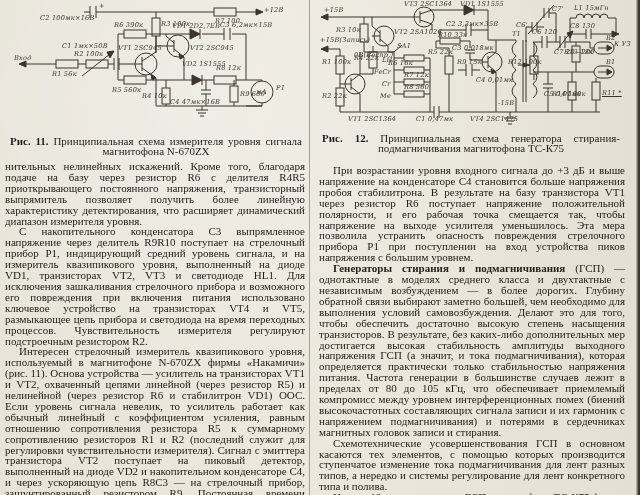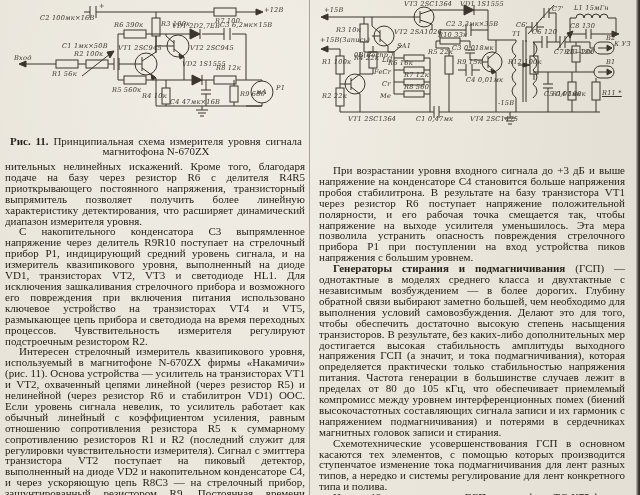--- a/index.html
+++ b/index.html
@@ -253,41 +253,45 @@
         <span class="sch-label" style="left: 84px; top: 71px;">R7 12к</span>
         <span class="sch-label" style="left: 84px; top: 83px;">R8 560</span>
         <span class="sch-label" style="left: 62px; top: 56px;">LH</span>
         <span class="sch-label" style="left: 54px; top: 68px;">FeCr</span>
         <span class="sch-label" style="left: 62px; top: 80px;">Cr</span>
         <span class="sch-label" style="left: 60px; top: 92px;">Me</span>
         <span class="sch-label" style="left: 2px; top: 58px;">R1 100к</span>
         <span class="sch-label" style="left: 2px; top: 92px;">R2 22к</span>
         <span class="sch-label" style="left: 192px; top: 30px;">T1</span>
         <span class="sch-label" style="left: 137px; top: 58px;">R9 15к</span>
-        <span class="sch-label" style="left: 126px; top: 76px; padding-left: 20px;">C4 0,01мк</span>
+        <span class="sch-label" style="left: 136px; top: 76px; padding-left: 20px;">C4 0,01мк</span>
         <span class="sch-label" style="left: 186px; top: 48px; padding-left: 48px;">C7 20—200</span>
         <span class="sch-label" style="left: 188px; top: 58px;">R12 100к</span>
         <span class="sch-label" style="left: 244px; top: 48px;">R13 18к</span>
         <span class="sch-label" style="left: 294px; top: 40px;">К УЗ</span>
         <span class="sch-label" style="left: 286px; top: 34px;">B2</span>
         <span class="sch-label" style="left: 286px; top: 58px;">B1</span>
         <span class="sch-label" style="left: 200px; top: 90px; padding-left: 24px;">C5 0,01мк</span>
         <span class="sch-label" style="left: 232px; top: 90px;">R14 180к</span>
         <span class="sch-label" style="left: 282px; top: 89px; text-decoration: underline;">R11 *</span>
         <span class="sch-label" style="left: 178px; top: 99px;">-15В</span>
         <span class="sch-label" style="left: 28px; top: 115px;">VT1 2SC1364</span>
         <span class="sch-label" style="left: 96px; top: 115px;">C1 0,47мк</span>
         <span class="sch-label" style="left: 150px; top: 115px;">VT4 2SC1475</span>
       </div>
   </div>
 
   <div class="caption" style="left:10px; top:136px; width:292px;">
     <b>Рис. 11.</b>
     <span>Принципиальная схема измерителя уровня сигнала магнитофона N-670ZX</span>
   </div>
+  <div class="caption" style="left:322px; top:133px; width:298px;">
+    <b>Рис. 12.</b>
+    <span>Принципиальная схема генератора стирания-подмагничивания магнитофона ТС-К75</span>
+  </div>
 
   <div class="textcol" style="left:5px; top:161px; width:300px;">
       <p class="para noind">нительных нелинейных искажений. Кроме того, благодаря подаче на базу через резистор R6 с делителя R4R5 приоткрывающего постоянного напряжения, транзисторный выпрямитель позволяет получить более линейную характеристику детектирования, что расширяет динамический диапазон измерителя уровня.</p>
       <p class="para">С накопительного конденсатора C3 выпрямленное напряжение через делитель R9R10 поступает на стрелочный прибор P1, индицирующий средний уровень сигнала, и на измеритель квазипикового уровня, выполненный на диоде VD1, транзисторах VT2, VT3 и светодиоде HL1. Для исключения зашкаливания стрелочного прибора и возможного его повреждения при включения питания использовано ключевое устройство на транзисторах VT4 и VT5, размыкающее цепь прибора и светодиода на время переходных процессов. Чувствительность измерителя регулируют подстроечным резистором R2.</p>
       <p class="para">Интересен стрелочный измеритель квазипикового уровня, используемый в магнитофоне N-670ZX фирмы «Накамичи» (рис. 11). Основа устройства — усилитель на транзисторах VT1 и VT2, охваченный цепями линейной (через резистор R5) и нелинейной (через резистор R6 и стабилитрон VD1) ООС. Если уровень сигнала невелик, то усилитель работает как обычный линейный с коэффициентом усиления, равным отношению сопротивления резистора R5 к суммарному сопротивлению резисторов R1 и R2 (последний служит для регулировки чувствительности измерителя). Сигнал с эмиттера транзистора VT2 поступает на пиковый детектор, выполненный на диоде VD2 и накопительном конденсаторе C4, и через ускоряющую цепь R8C3 — на стрелочный прибор, зашунтированный резистором R9. Постоянная времени ускоряющей цепи выбрана равной электромеханической постоянной времени установления подвижной системы стрелочного прибора, вследствие чего стала возможной индикация им даже кратковременных пиков уровня.</p>
     </div>
 
   <div class="textcol" style="left:319px; top:165px; width:306px;">
       <p class="para">При возрастании уровня входного сигнала до +3 дБ и выше напряжение на конденсаторе C4 становится больше напряжения пробоя стабилитрона. В результате на базу транзистора VT1 через резистор R6 поступает напряжение положительной полярности, и его рабочая точка смещается так, чтобы напряжение на выходе усилителя уменьшилось. Эта мера позволила устранить опасность повреждения стрелочного прибора P1 при поступлении на вход устройства пиков напряжения с большим уровнем.</p>
       <p class="para"><b>Генераторы стирания и подмагничивания</b> (ГСП) — однотактные в моделях среднего класса и двухтактные с независимым возбуждением — в более дорогих. Глубину обратной связи выбирают заметно большей, чем необходимо для выполнения условий самовозбуждения. Делают это для того, чтобы обеспечить достаточно высокую степень насыщения транзисторов. В результате, без каких-либо дополнительных мер достигается высокая стабильность амплитуды выходного напряжения ГСП (а значит, и тока подмагничивания), которая определяется практически только стабильностью напряжения питания. Частота генерации в большинстве случаев лежит в пределах от 80 до 105 кГц, что обеспечивает приемлемый компромисс между уровнем интерференционных помех (биений высокочастотных составляющих сигнала записи и их гармоник с напряжением подмагничивания) и потерями в сердечниках магнитных головок записи и стирания.</p>

